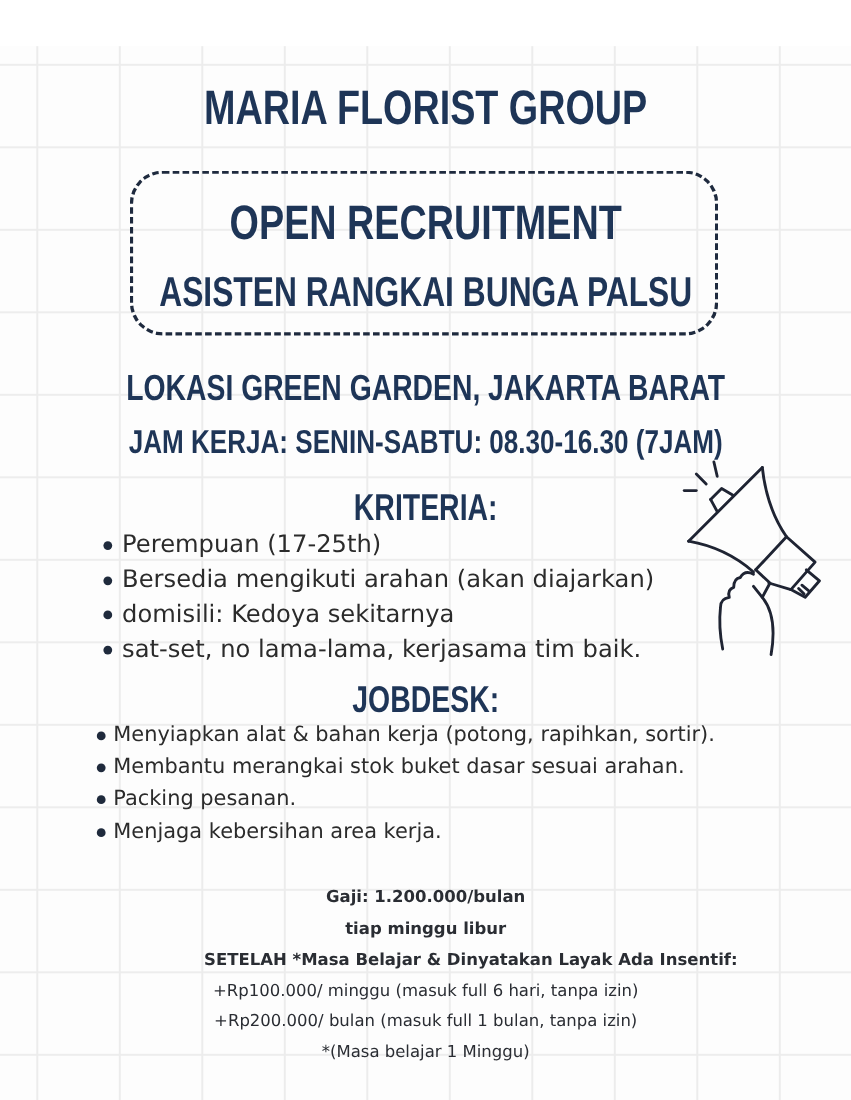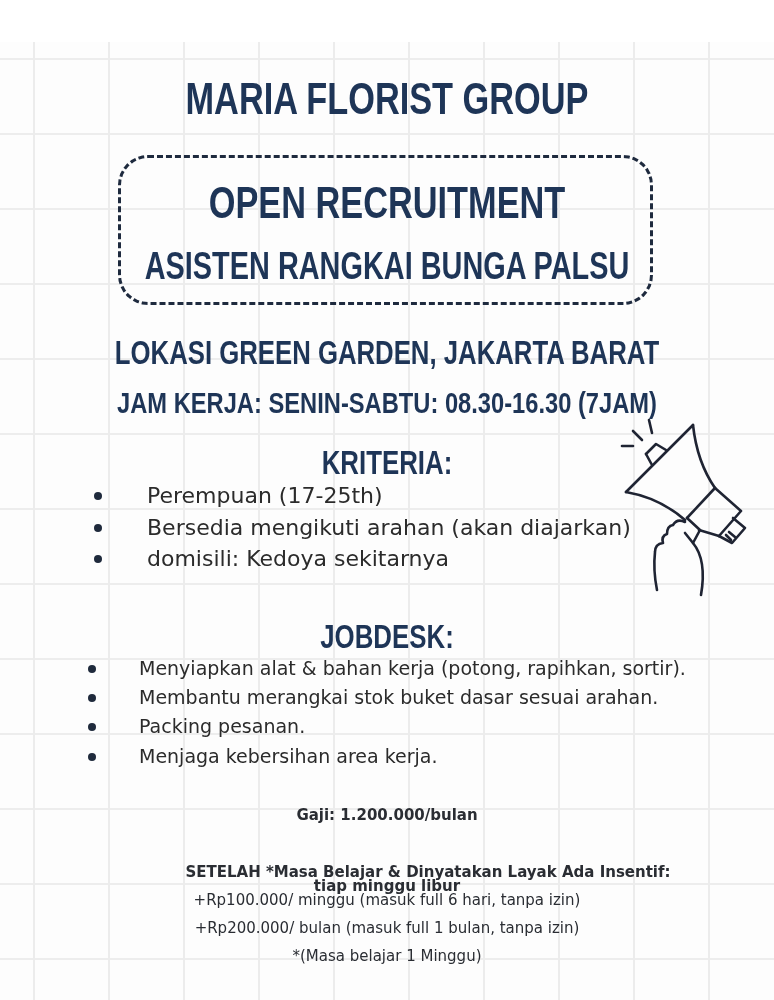--- a/index.html
+++ b/index.html
@@ -28,37 +28,37 @@
     position:absolute; left:118px; top:155px; width:535px; height:150px;
     border:3px dashed #1e2a3e; border-radius:30px; box-sizing:border-box;
   }
   .open { top:178px; font-size:44px; transform:scaleX(0.78); }
   .asisten { top:245px; font-size:38px; transform:scaleX(0.76); }
   .lokasi { top:334px; font-size:33px; transform:scaleX(0.78); }
   .jam { top:386px; font-size:30px; transform:scaleX(0.79); }
   .kriteria-h { top:443px; font-size:34px; transform:scaleX(0.76); }
   .jobdesk-h { top:617px; font-size:34px; transform:scaleX(0.76); }
   ul.list { position:absolute; margin:0; padding:0; list-style:none; color:#2b2b2b; }
-  ul.list li { position:relative; white-space:nowrap;padding-left:36px; }
+  ul.list li { position:relative; white-space:nowrap; }
   ul.list li .dot {
     position:absolute; width:8px; height:8px; border-radius:50%; background:#1f2a3c;
   }
   .kriteria-list { left:111px; top:480px; font-size:22px; }
   .kriteria-list li { height:31.5px; line-height:31.5px; }
   .kriteria-list li .dot { left:-17px; top:12px; }
   .job-list { left:93px; top:654px; font-size:19px; }
   .job-list li { height:29.2px; line-height:29.2px;margin-left:10px; }
   .job-list li .dot { left:-15px; top:11px; width:7px; height:7px; }
   .center-line {
     position:absolute; left:0; width:774px; text-align:center; color:#2a2d33;
     white-space:nowrap; font-size:15px;
   }
   .bold { font-weight:bold; }
   .gaji { top:806px; }
-  .libur { top:835px;margin-top:42px; }
+  .libur { top:835px; }
   .setelah { top:863px;padding-left:41px; }
   .bonus1 { top:891px; }
   .bonus2 { top:919px; }
   .masa { top:947px; }
   .megaphone { position:absolute; left:615px; top:410px; width:140px; height:190px; }
 </style>
 </head>
 <body>
 
 <div class="grid"></div>
@@ -70,20 +70,21 @@
 <div class="headline asisten">ASISTEN RANGKAI BUNGA PALSU</div>
 
 <div class="headline lokasi">LOKASI GREEN GARDEN, JAKARTA BARAT</div>
 <div class="headline jam">JAM KERJA: SENIN-SABTU: 08.30-16.30 (7JAM)</div>
 
 <div class="headline kriteria-h">KRITERIA:</div>
 <ul class="list kriteria-list">
   <li><span class="dot"></span><span>Perempuan (17-25th)</span></li>
   <li><span class="dot"></span><span>Bersedia mengikuti arahan (akan diajarkan)</span></li>
   <li><span class="dot"></span><span>domisili: Kedoya sekitarnya</span></li>
+  <li><span class="dot"></span><span>sat-set, no lama-lama, kerjasama tim baik.</span></li>
 </ul>
 
 <svg class="megaphone" viewBox="0 0 140 190" fill="none" stroke="#1f2433" stroke-width="2.6" stroke-linecap="round" stroke-linejoin="round">
 
   <line x1="34" y1="10" x2="37" y2="23"></line>
   <line x1="18" y1="21" x2="27" y2="30"></line>
   <line x1="7" y1="36" x2="18" y2="36"></line>
 
   <path d="M31 44 L41 34 L51 40"></path>
   <path d="M31 44 L37 55"></path>

